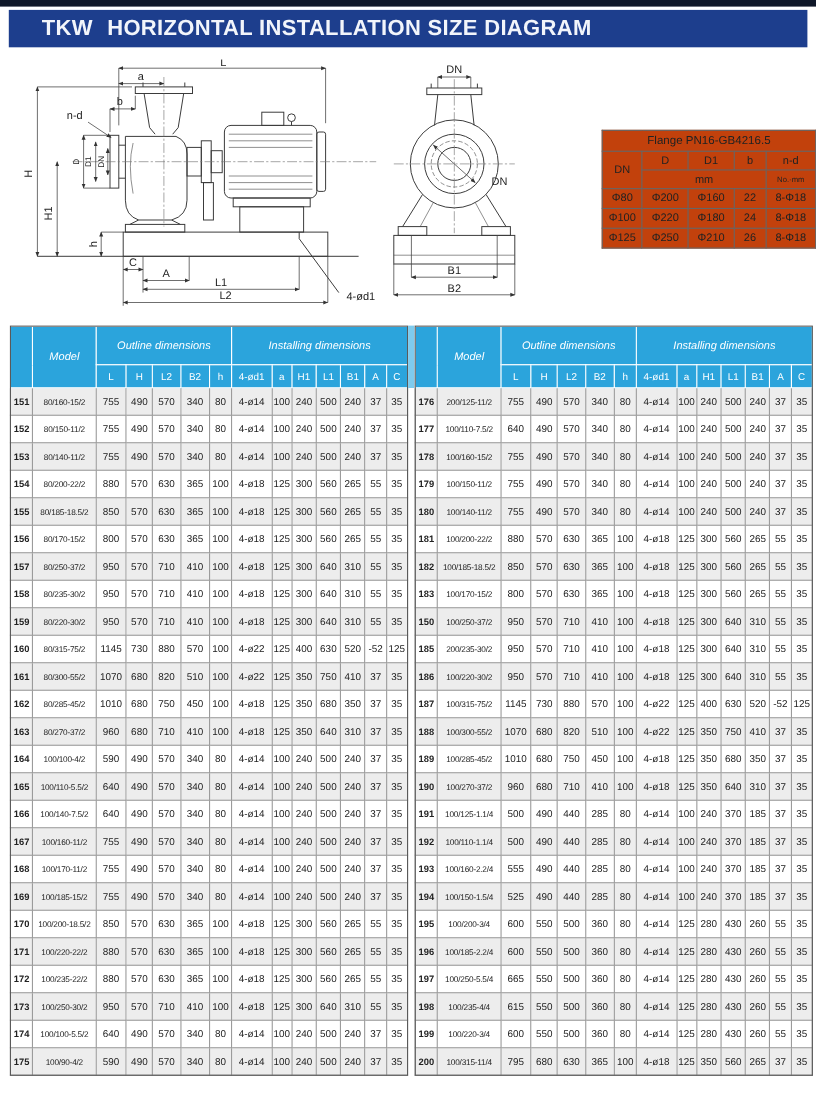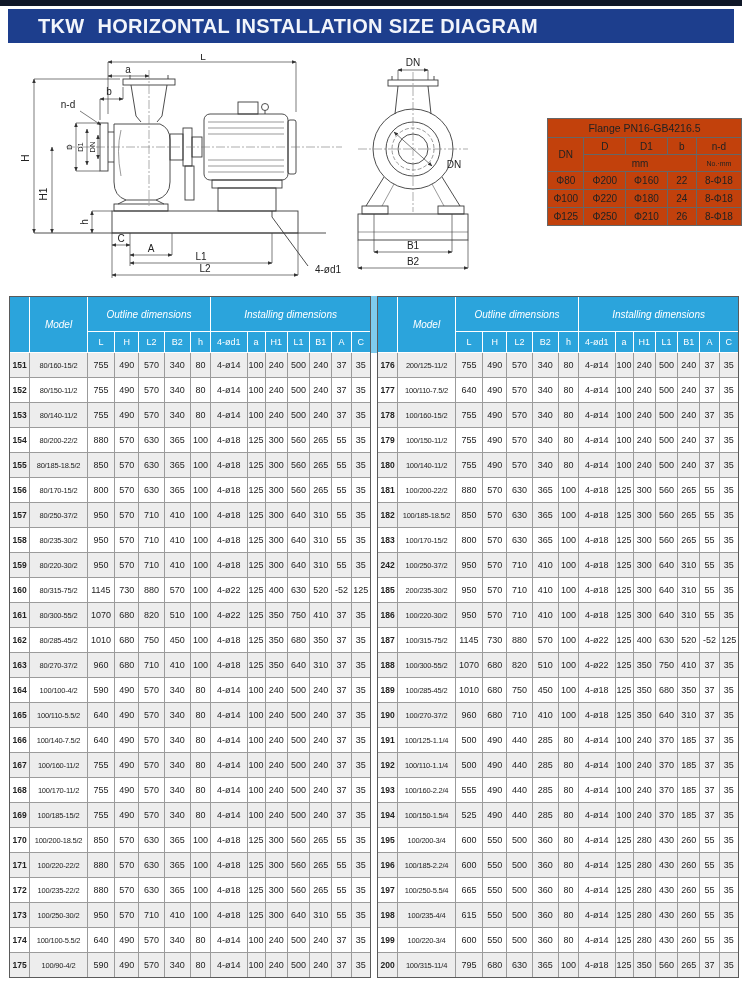--- a/index.html
+++ b/index.html
@@ -851,21 +851,21 @@
             <td>100</td>
             <td>4-ø18</td>
             <td>125</td>
             <td>300</td>
             <td>560</td>
             <td>265</td>
             <td>55</td>
             <td>35</td>
           </tr>
           <tr>
-            <td>242</td>
+            <td>150</td>
             <td>100/250-37/2</td>
             <td>950</td>
             <td>570</td>
             <td>710</td>
             <td>410</td>
             <td>100</td>
             <td>4-ø18</td>
             <td>125</td>
             <td>300</td>
             <td>640</td>

